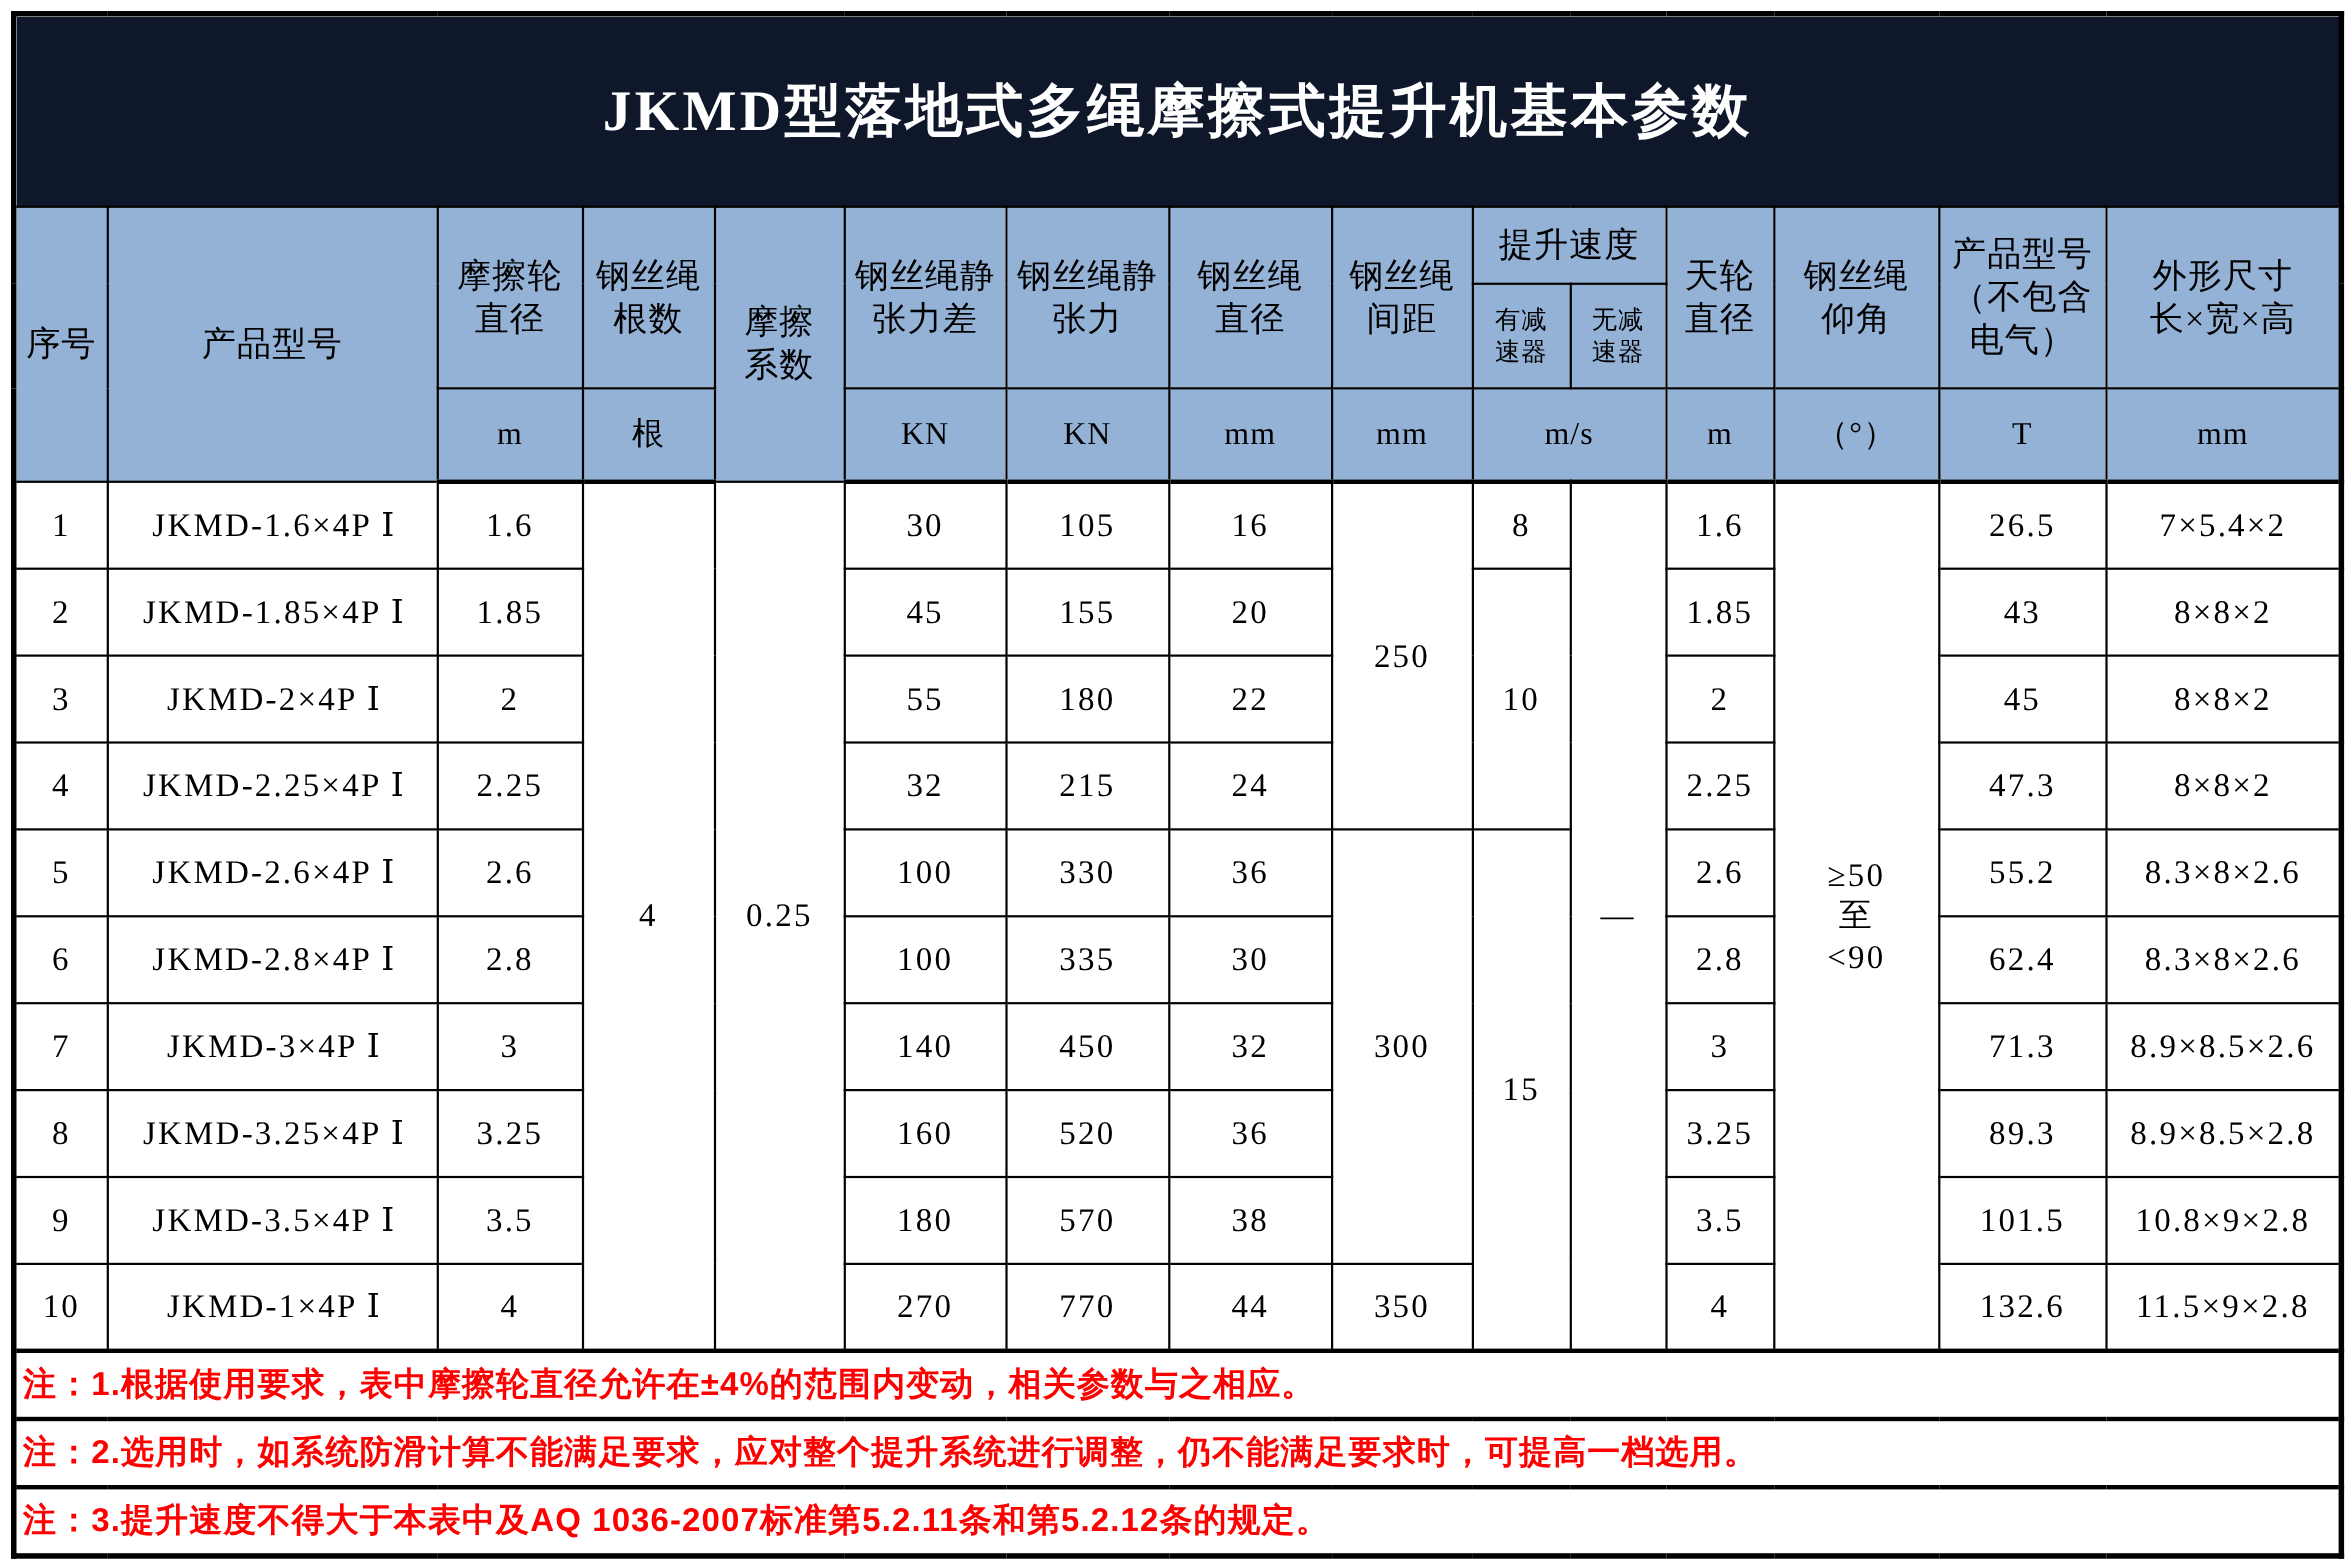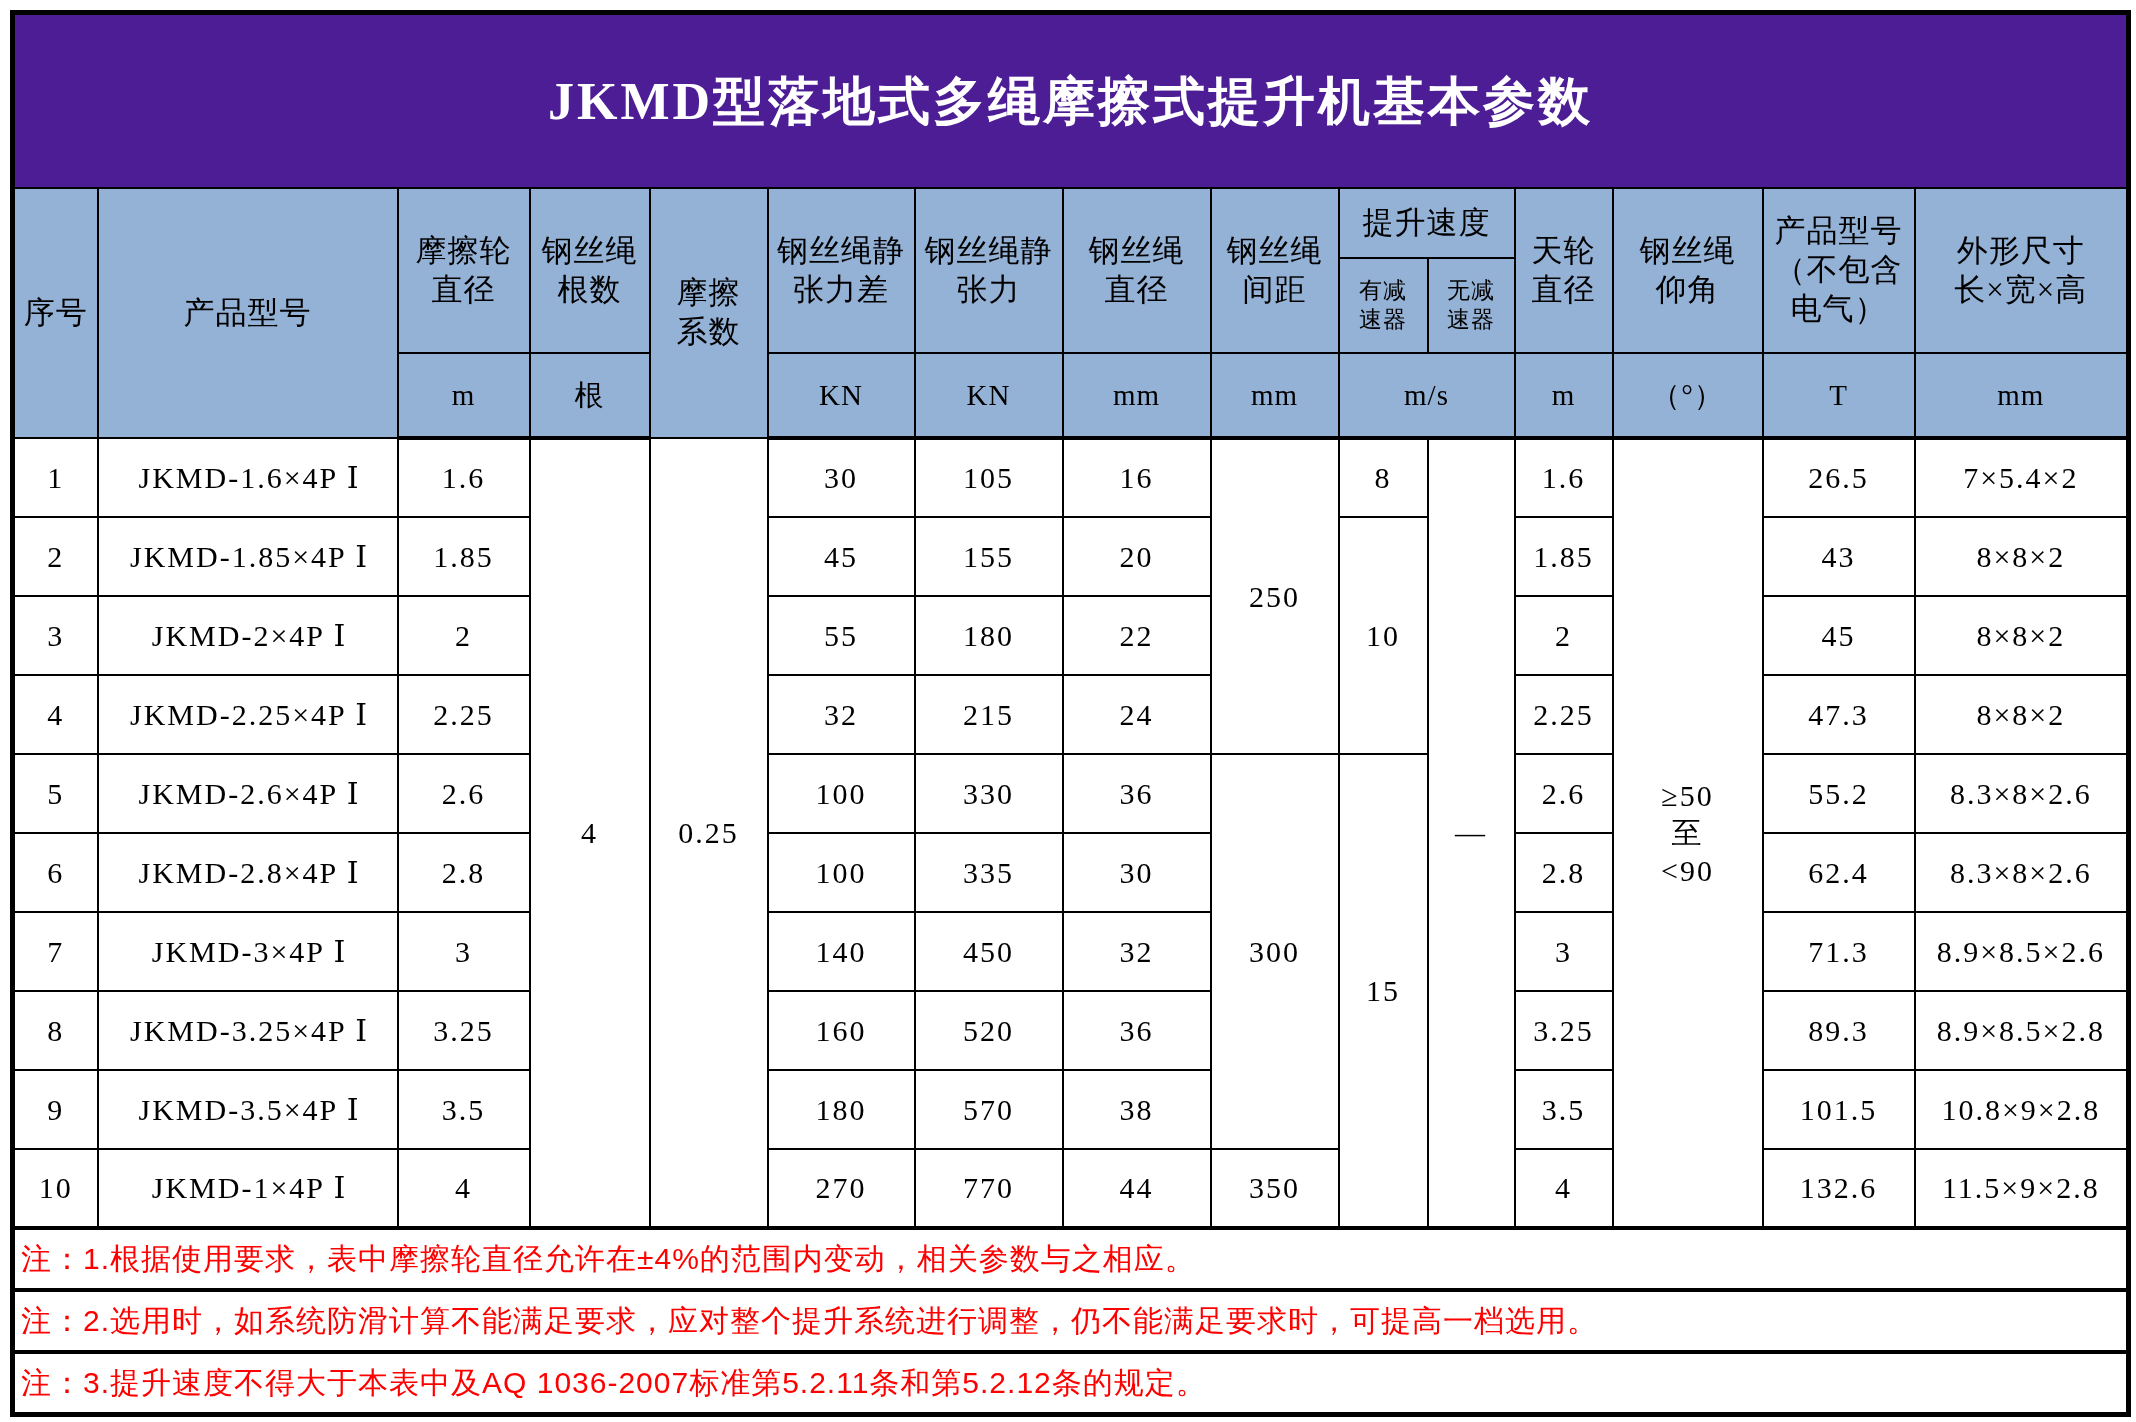--- a/index.html
+++ b/index.html
@@ -15,21 +15,21 @@
     border:2px solid #000;
     text-align:center;
     vertical-align:middle;
     padding:0;
     color:#000;
     white-space:pre-line;
     line-height:1.25;
     overflow:hidden;
   }
   .title-cell{
-    background:#4c1d95;
+    background:#0f172a;
     color:#ffffff;
     font-size:52px;
     font-weight:bold;
     letter-spacing:3px;
     height:172px;
   }
   .hdr{
     background:#94B1D6;
     font-size:31px;
     letter-spacing:1px;
@@ -40,21 +40,21 @@
   tr.r-h2{height:95px;}
   tr.r-h3{height:85px;}
   tbody.data tr{height:79px;}
   tbody.data td{font-size:30px;letter-spacing:2px;background:#ffffff;}
   td.model{text-align:center;padding-left:4px;letter-spacing:1px;}
   td.shaded{background:#DCE6F1;}
   tr.note{height:62px;}
   tr.note td{
     color:#FF0000;
     font-family:"Liberation Sans","DejaVu Sans",sans-serif;
-    font-weight:normal;
+    font-weight:bold;
     font-size:30px;
     text-align:left;
     padding-left:6px;
     border-top-width:4px;
     letter-spacing:1px;
   }
 </style>
 </head>
 <body>
 

